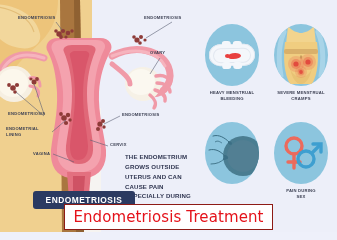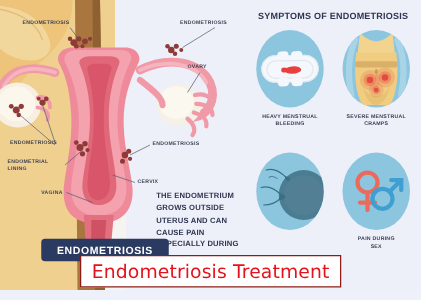--- a/index.html
+++ b/index.html
@@ -228,21 +228,20 @@
   </div>
 
   <div class="para">THE ENDOMETRIUM GROWS OUTSIDE UTERUS AND CAN CAUSE PAIN ESPECIALLY DURING</div>
 
   <div class="pill">
     <span>ENDOMETRIOSIS</span>
   </div>
 
   <div class="right-panel">
 
-    <div class="sym-title">SYMPTOMS OF ENDOMETRIOSIS</div>
 
     <div class="sym-cell" style="left:3px;top:24px;">
       <div class="sym-circle">
         <div class="pad">
           <div class="pad-inner"></div>
           <div class="pad-wing l"></div>
           <div class="pad-wing r"></div>
           <div class="pad-wing bl"></div>
           <div class="pad-wing br"></div>
           <div class="blood"></div>

